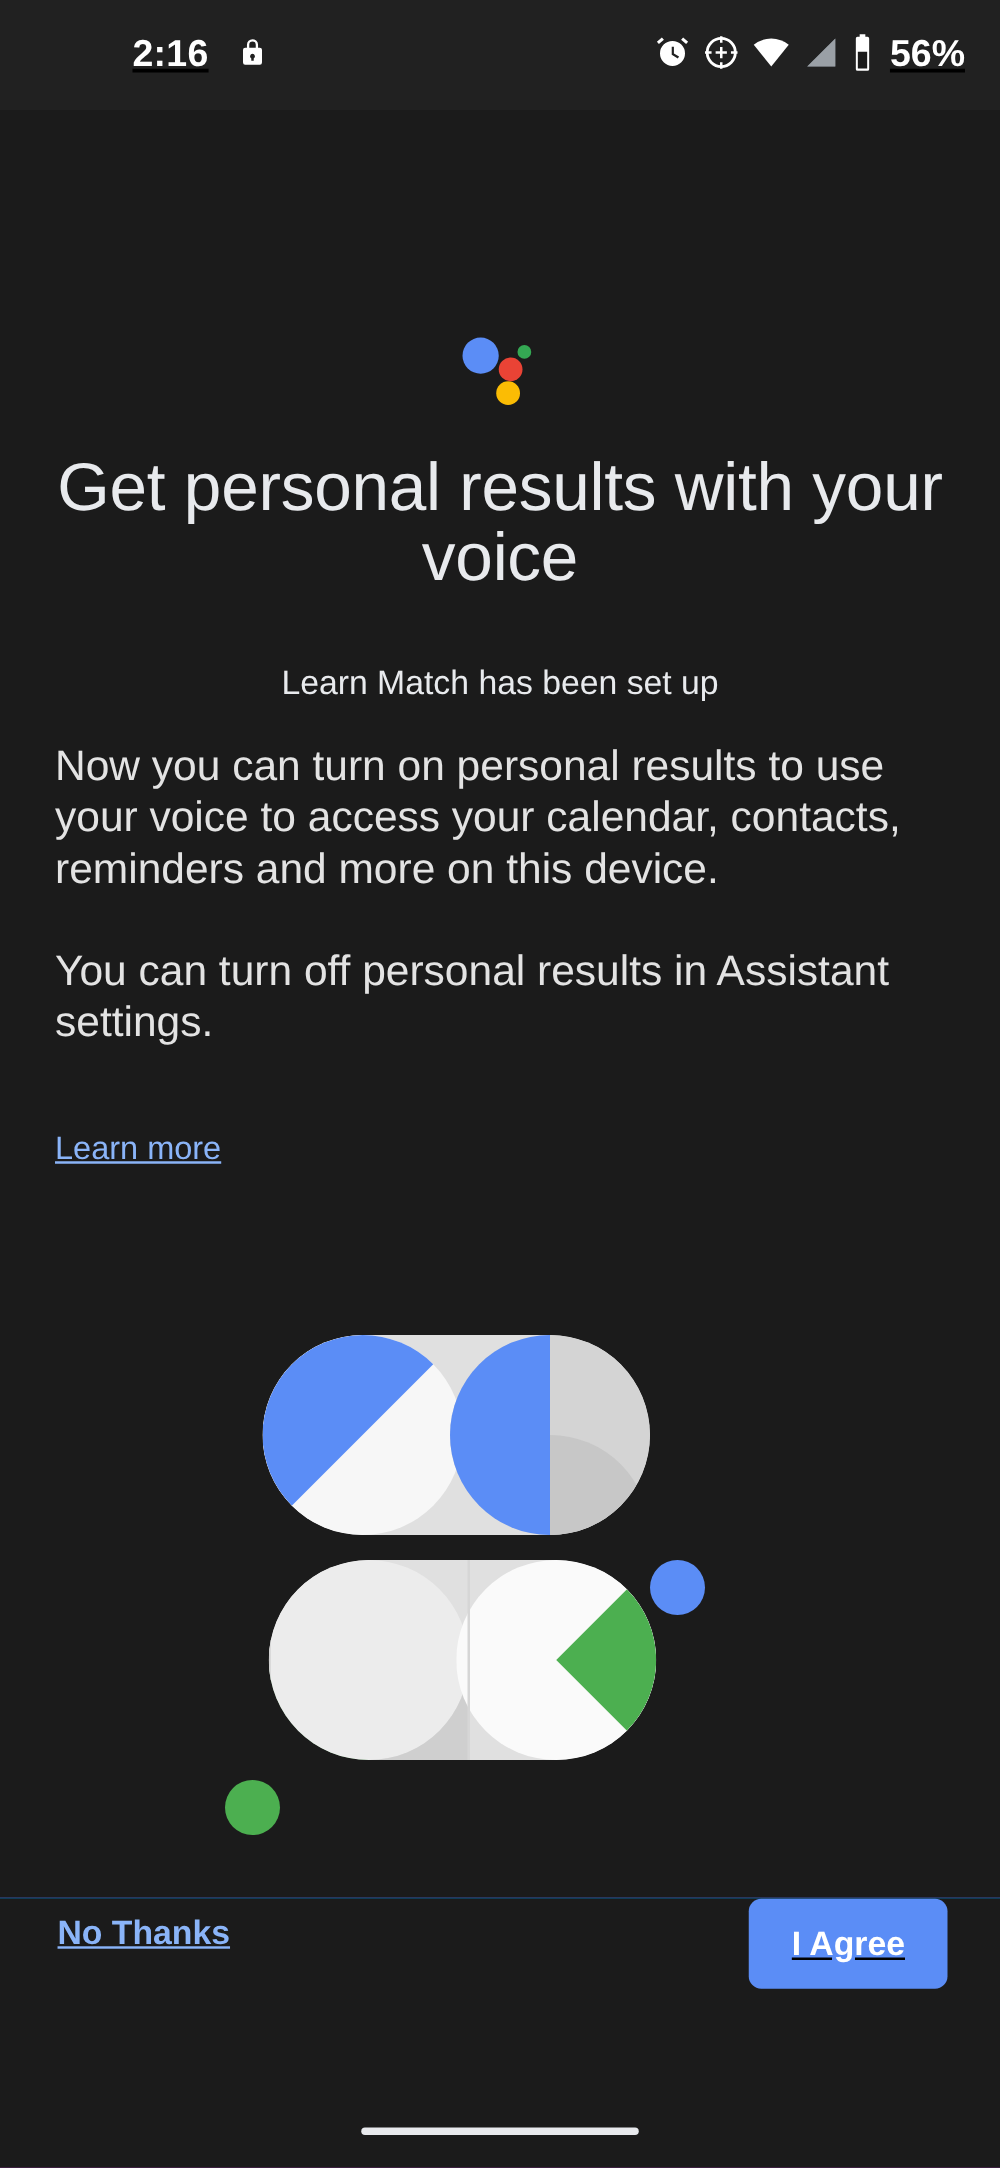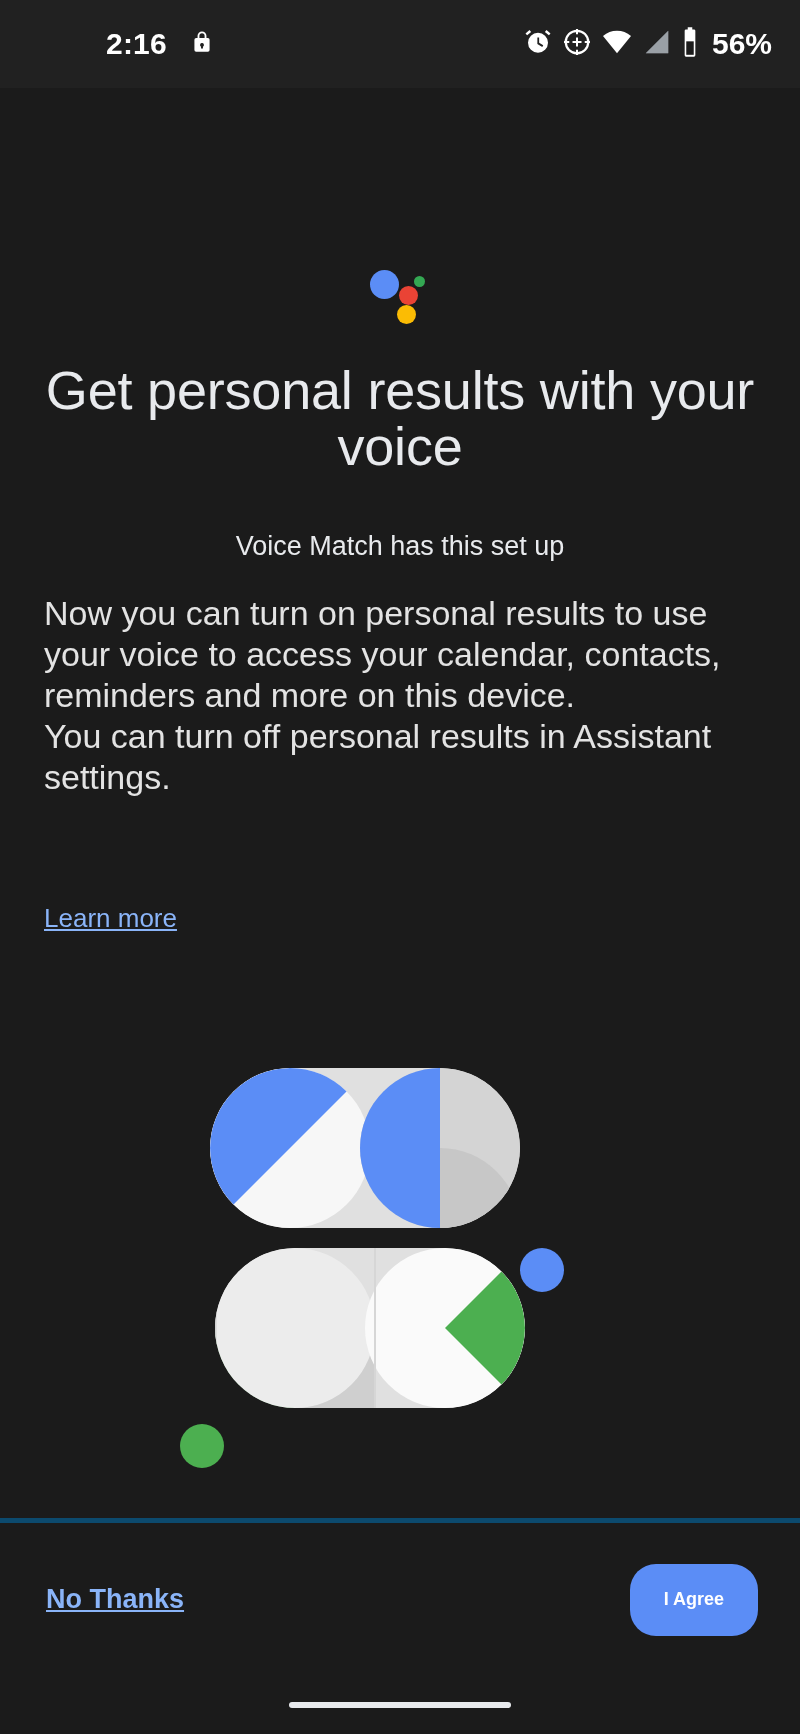--- a/index.html
+++ b/index.html
@@ -6,21 +6,21 @@
   html, body {
     width:800px; height:1734px;
     background:#1b1b1b;
     font-family:"Liberation Sans", sans-serif;
     overflow:hidden;
   }
   .phone {
     position:relative;
     width:800px; height:1734px;
     background:#d946ef;
-    display:flex; flex-direction:column;
+    display:flex; flex-direction:column;text-decoration:underline;
   }
 
   
   .statusbar {
     height:88px;
     background:#212121;
     display:flex; align-items:center;
     padding:0 28px 0 0;
     flex:0 0 auto;
     position:relative;
@@ -74,62 +74,62 @@
     font-weight:normal;
   }
   .body-text {
     position:absolute;
     left:44px; right:44px; top:505px;
     color:#e3e3e3;
     font-size:34px;
     line-height:41px;
     font-weight:normal;
   }
-  .body-text p + p { }
+  .body-text p + p { margin-top:41px; }
   .learn-more {
     position:absolute;
     left:44px; top:812px;
     color:#8ab4f8;
     font-size:26px;
     line-height:36px;
     cursor:pointer;
   }
 
   
   .illus {
     position:absolute;
     left:170px; top:960px;
     width:400px; height:420px;
   }
 
   
   .bottombar {
     flex:0 0 auto;
     height:158px;
-    border-top:5px solid #0c4a6e;
-    display:flex; align-items:center;
+    border-top:1px solid #0c4a6e;
+    display:flex; align-items:flex-start;
     padding:0 42px;
     background:#1b1b1b;
     position:relative;
   }
   .no-thanks {
     color:#8ab4f8;
     font-size:27px;
     font-weight:bold;
     cursor:pointer;
     padding:12px 4px;
   }
   .agree-btn {
     margin-left:auto;
     background:#5b8df6;
     color:#ffffff;
-    font-size:18px;
+    font-size:27px;
     font-weight:bold;
     border:none;
-    border-radius:26px;
+    border-radius:10px;
     padding:0 34px;
     height:72px;
     cursor:pointer;
     font-family:"Liberation Sans", sans-serif;
   }
 
   .navbar {
     flex:0 0 auto;
     height:58px;
     background:#1b1b1b;
@@ -197,21 +197,21 @@
       <div class="logo-box">
         <span class="dot dot-blue"></span>
         <span class="dot dot-red"></span>
         <span class="dot dot-green"></span>
         <span class="dot dot-yellow"></span>
       </div>
     </div>
 
     <h1 class="title">Get personal results with your voice</h1>
 
-    <div class="subtitle">Voice Match has this set up</div>
+    <div class="subtitle">Learn Match has been set up</div>
 
     <div class="body-text">
       <p>Now you can turn on personal results to use your voice to access your calendar, contacts, reminders and more on this device.</p>
       <p>You can turn off personal results in Assistant settings.</p>
     </div>
 
     <a class="learn-more" href="#">Learn more</a>
 
     <div class="illus">
       <svg width="400" height="420" viewBox="0 0 400 420" aria-hidden="true">

